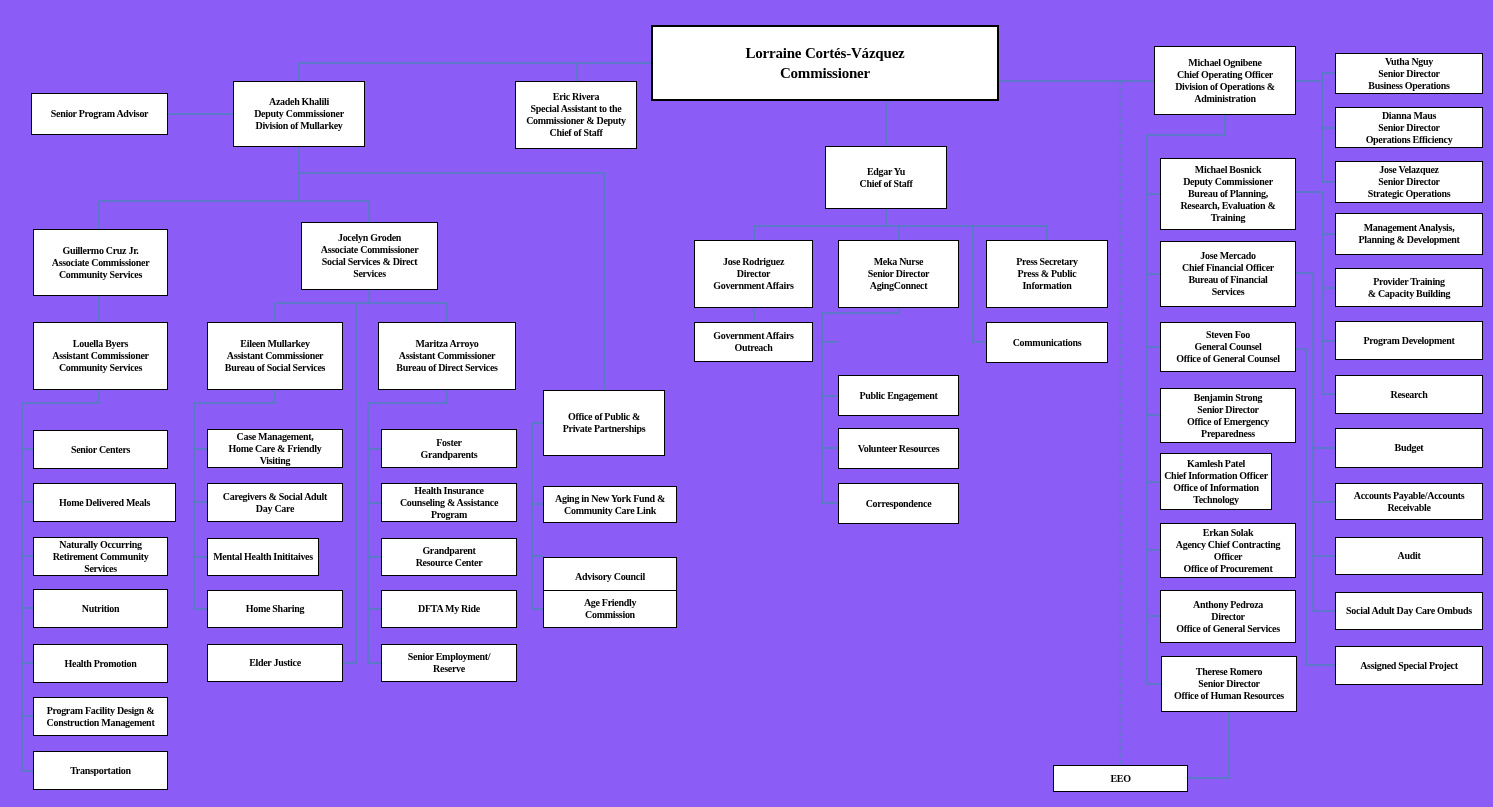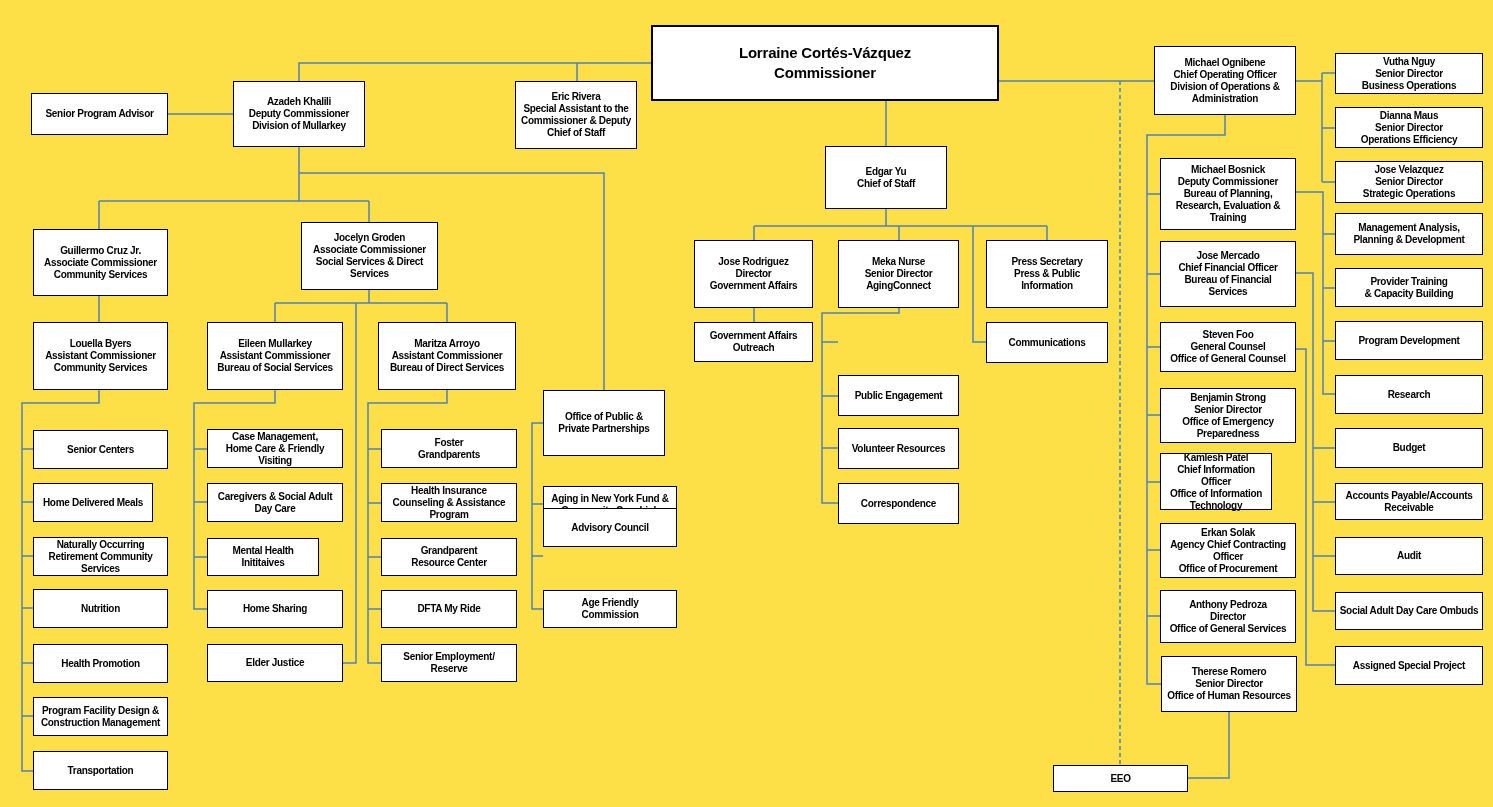--- a/index.html
+++ b/index.html
@@ -1,20 +1,20 @@
 <!DOCTYPE html>
 <html><head>
 <meta charset="utf-8">
 <style>
   html,body{margin:0;padding:0;background:#ffffff;}
   #canvas{
     position:relative;
     width:1493px;height:807px;
-    background:#fde047;
-    font-family:Liberation Sans, sans-serif;
+    background:#8b5cf6;
+    font-family:Liberation Serif, serif;
     overflow:hidden;
   }
   #wires{position:absolute;left:0;top:0;width:1493px;height:807px;}
   .node{
     position:absolute;
     display:flex;align-items:center;justify-content:center;
     text-align:center;
     border:1.4px solid #000;
     background:#fff;
     box-sizing:border-box;
@@ -103,21 +103,21 @@
 Assistant Commissioner
 Community Services</div>
   <div class="node" style="left:207px;top:322px;width:136px;height:68px">Eileen Mullarkey
 Assistant Commissioner
 Bureau of Social Services</div>
   <div class="node" style="left:378px;top:322px;width:138px;height:68px">Maritza Arroyo
 Assistant Commissioner
 Bureau of Direct Services</div>
 
   <div class="node" style="left:33px;top:430px;width:135px;height:39px">Senior Centers</div>
-  <div class="node" style="left:33px;top:483px;width:120px;height:39px">Home Delivered Meals</div>
+  <div class="node" style="left:33px;top:483px;width:143px;height:39px">Home Delivered Meals</div>
   <div class="node" style="left:33px;top:537px;width:135px;height:39px">Naturally Occurring
 Retirement Community
 Services</div>
   <div class="node" style="left:33px;top:589px;width:135px;height:39px">Nutrition</div>
   <div class="node" style="left:33px;top:644px;width:135px;height:39px">Health Promotion</div>
   <div class="node" style="left:33px;top:697px;width:135px;height:39px">Program Facility Design &amp;
 Construction Management</div>
   <div class="node" style="left:33px;top:751px;width:135px;height:39px">Transportation</div>
 
   <div class="node" style="left:207px;top:429px;width:136px;height:39px">Case Management,
@@ -137,21 +137,21 @@
   <div class="node" style="left:381px;top:538px;width:136px;height:38px">Grandparent
 Resource Center</div>
   <div class="node" style="left:381px;top:590px;width:136px;height:38px">DFTA My Ride</div>
   <div class="node" style="left:381px;top:644px;width:136px;height:38px">Senior Employment/
 Reserve</div>
 
   <div class="node" style="left:543px;top:390px;width:122px;height:66px">Office of Public &amp;
 Private Partnerships</div>
   <div class="node" style="left:543px;top:486px;width:134px;height:37px">Aging in New York Fund &amp;
 Community Care Link</div>
-  <div class="node" style="left:543px;top:508px;width:134px;height:39px">Advisory Council</div>
+  <div class="node" style="left:543px;top:557px;width:134px;height:39px">Advisory Council</div>
   <div class="node" style="left:543px;top:590px;width:134px;height:38px">Age Friendly
 Commission</div>
 
   <div class="node" style="left:1154px;top:46px;width:142px;height:69px">Michael Ognibene
 Chief Operating Officer
 Division of Operations &amp;
 Administration</div>
   <div class="node" style="left:1160px;top:158px;width:136px;height:72px">Michael Bosnick
 Deputy Commissioner
 Bureau of Planning,

